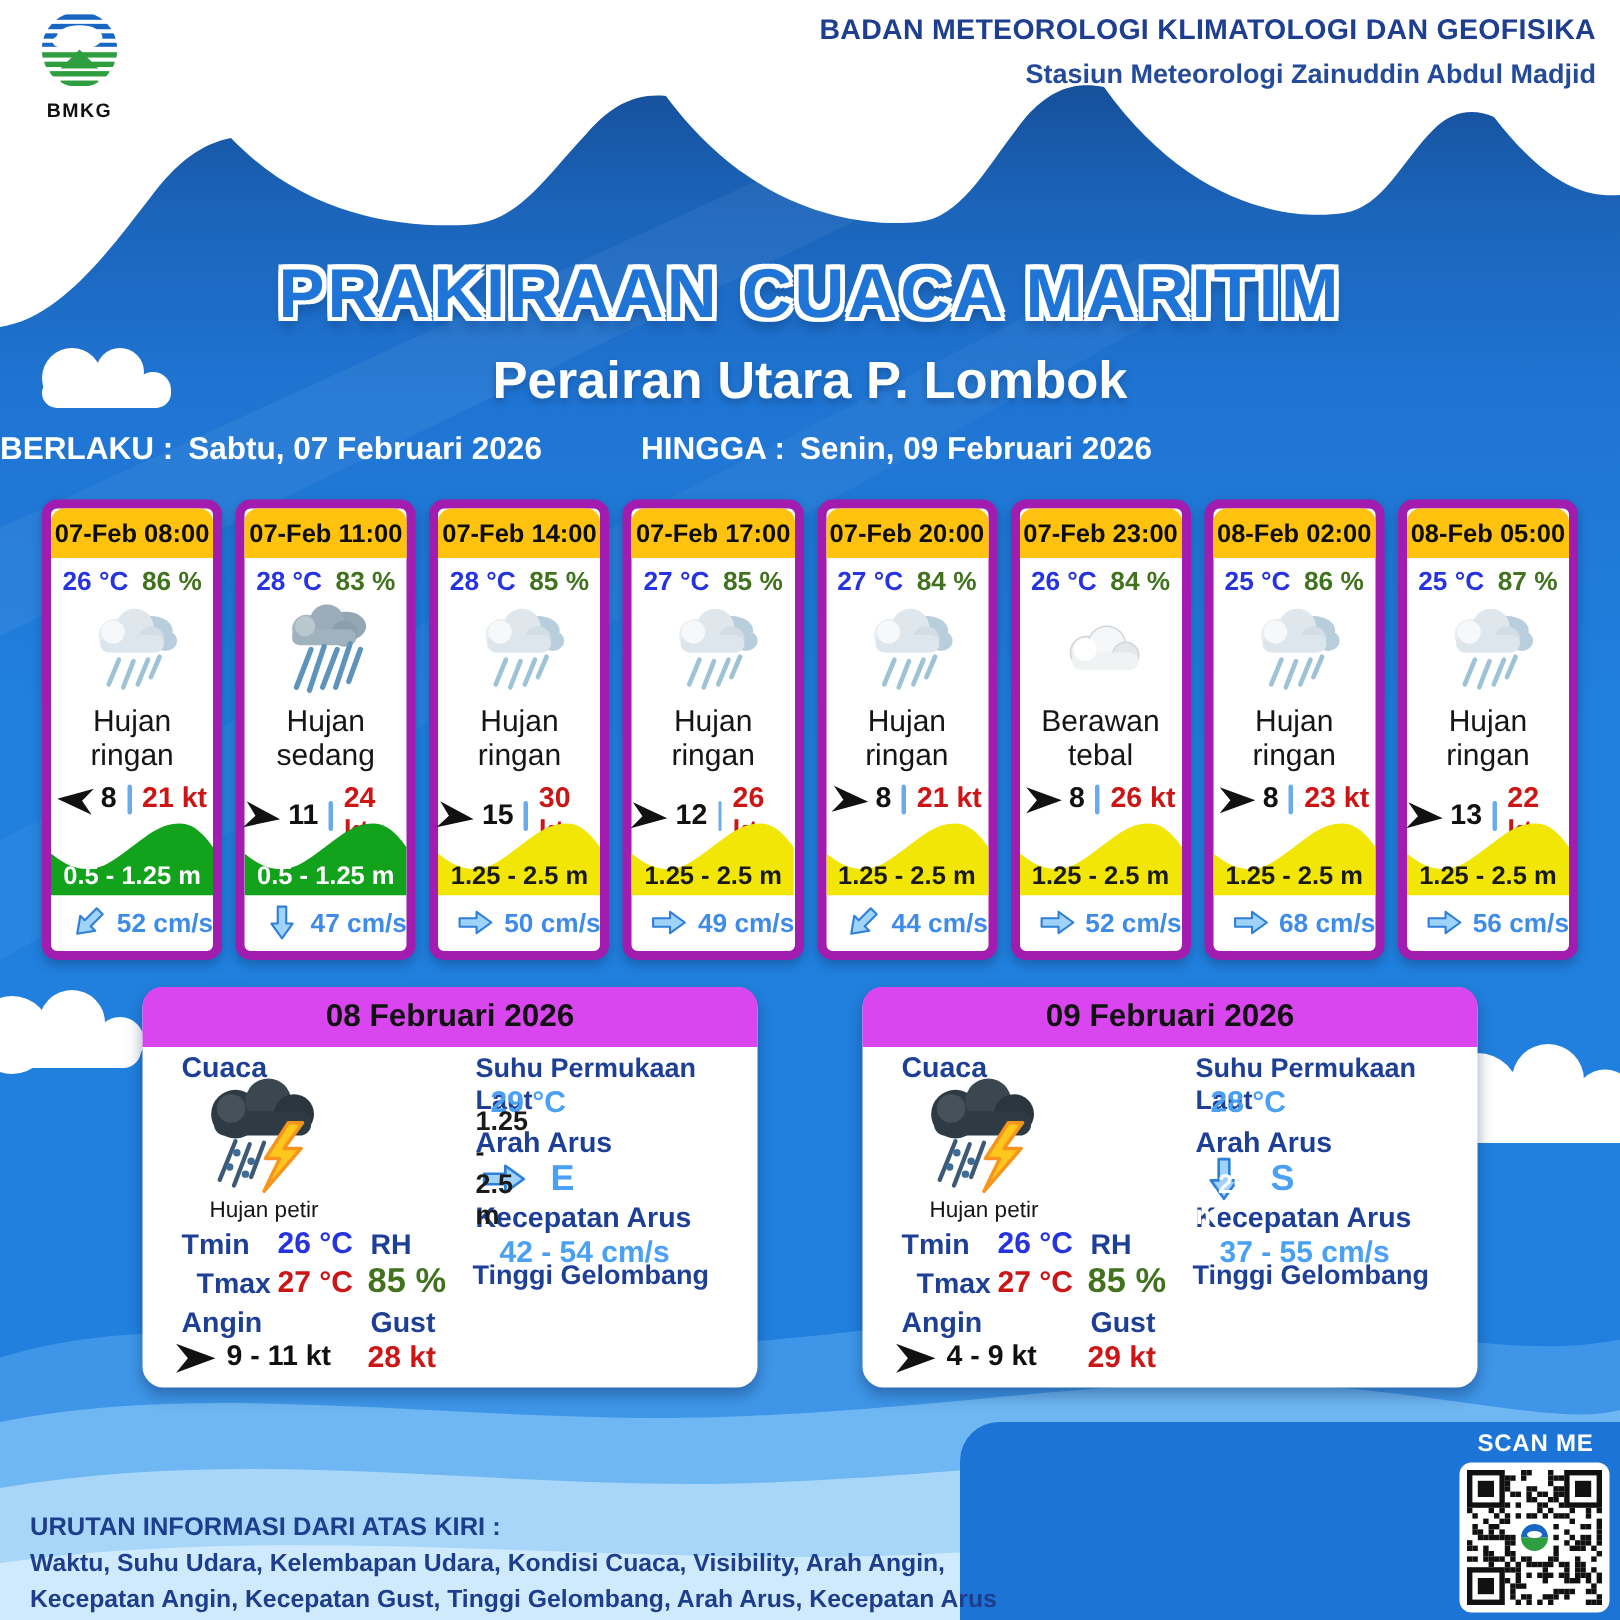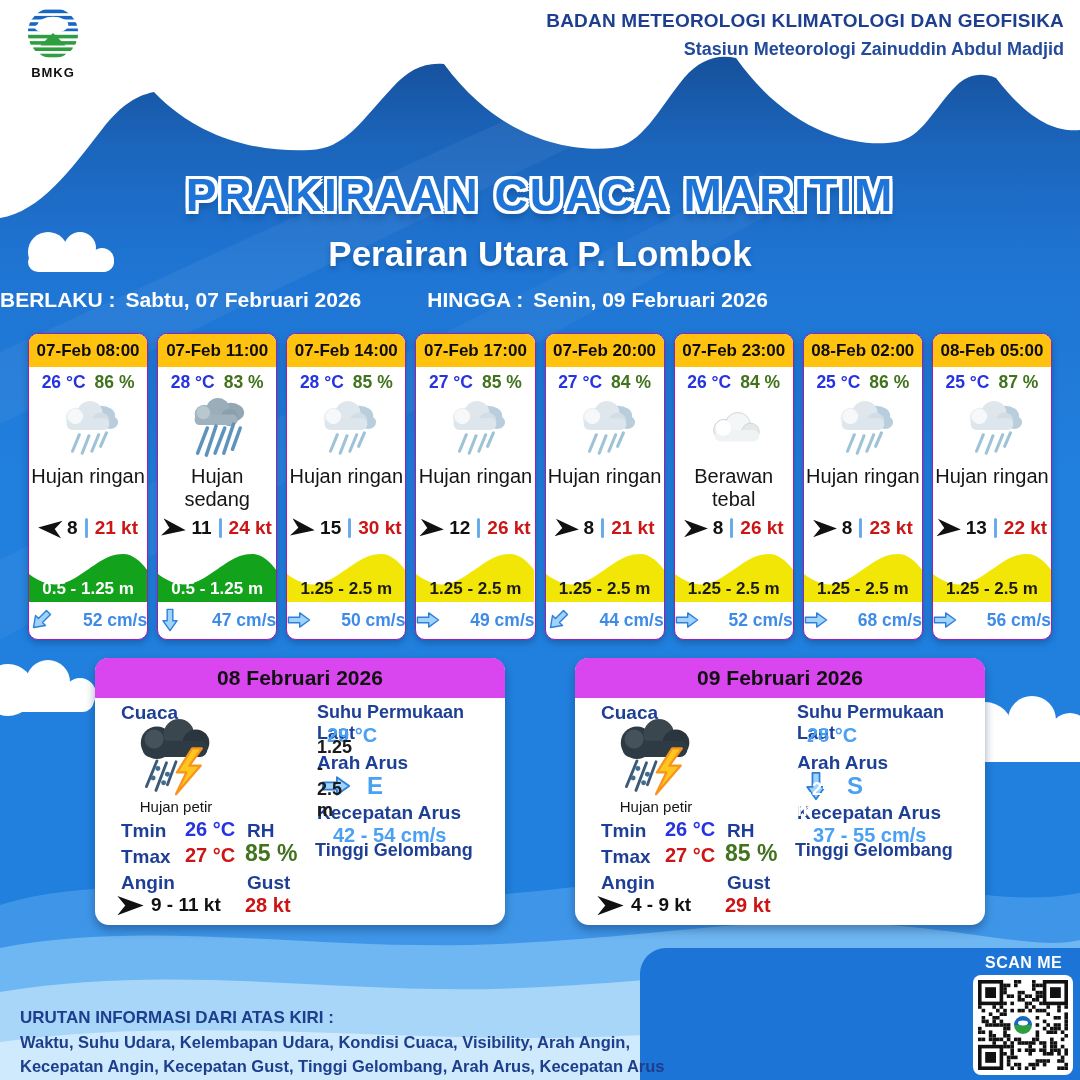--- a/index.html
+++ b/index.html
@@ -21,40 +21,40 @@
     text-shadow:-3px -3px 0 #fff,3px -3px 0 #fff,-3px 3px 0 #fff,3px 3px 0 #fff,
                  0 -3px 0 #fff,0 3px 0 #fff,-3px 0 0 #fff,3px 0 0 #fff,0 7px 7px rgba(8,40,90,.4);}
   .title-area{position:absolute;left:0;right:0;top:234px;text-align:center;z-index:2;
     font-size:35px;font-weight:bold;color:#ffffff;text-shadow:0 3px 5px rgba(8,40,90,.35);}
   .validity{position:absolute;left:0;right:0;top:288px;display:flex;justify-content:flex-start;gap:66px;
     z-index:2;font-size:21px;font-weight:bold;color:#ffffff;}
   .validity .pair{display:flex;gap:10px;}
 
   
   .cards-row{position:absolute;top:333px;left:28px;right:28px;height:307px;display:flex;gap:9px;z-index:2;}
-  .fcard{position:relative;flex:1;background:#fff;border-radius:10px;border:1px solid #a21caf;
+  .fcard{position:relative;flex:1;background:#fff;border-radius:10px;border:6px solid #a21caf;
          box-shadow:0 3px 7px rgba(10,40,90,.35);}
   .fcard-time{height:33px;background:#ffc30f;border-radius:9px 9px 0 0;display:flex;align-items:center;
          justify-content:center;font-weight:bold;font-size:17px;color:#0d0d0d;}
   .fcard-temps{display:flex;justify-content:center;gap:9px;font-weight:bold;font-size:17.5px;margin-top:5px;}
   .temp{color:#2633e0;} .humid{color:#41721d;}
   .fcard-iconbox{height:66px;display:flex;align-items:center;justify-content:center;margin-top:2px;}
   .fcard-cond{text-align:center;font-size:20px;color:#151515;margin-top:4px;}
   .fcard-wind{position:absolute;left:0;right:0;top:183px;display:flex;align-items:center;justify-content:center;gap:5px;}
   .wind-num{font-size:19px;font-weight:bold;color:#111;}
   .wind-sep{width:3px;height:20px;background:#6babec;border-radius:2px;margin:0 2px;}
   .wind-gust{font-size:19px;font-weight:bold;color:#cc1515;}
   .dart{display:inline-block;line-height:0;}
   .waveband{position:absolute;left:0;right:0;bottom:37px;height:56px;}
   .waveband svg{position:absolute;inset:0;width:100%;height:100%;}
   .wave-green svg path{fill:#12a21b;} .wave-yellow svg path{fill:#f2e607;}
   .waveband-text{position:absolute;left:0;right:0;bottom:3px;text-align:center;font-size:17px;font-weight:bold;}
   .wave-green .waveband-text{color:#fff;} .wave-yellow .waveband-text{color:#1a1a1a;}
   .fcard-current{position:absolute;left:0;right:0;bottom:4px;height:30px;display:flex;align-items:center;
-         justify-content:space-between;gap:7px;}
+         justify-content:flex-end;gap:7px;}
   .blockarrow{display:inline-block;line-height:0;}
   .current-speed{font-size:17.5px;font-weight:bold;color:#3e8ce8;}
 
   
   .dcard{position:absolute;top:658px;width:410px;height:267px;background:#fff;border-radius:14px;
          box-shadow:0 5px 10px rgba(10,40,90,.4);z-index:2;}
   .dcard.left{left:95px;} .dcard.right{left:575px;}
   .dcard-date{height:40px;background:#d946ef;border-radius:13px 13px 0 0;display:flex;align-items:center;
          justify-content:center;font-size:21px;font-weight:bold;color:#111;}
   .dbody{position:relative;height:227px;}
@@ -63,21 +63,21 @@
   .lbl-sm{color:#1e3f96;font-weight:bold;font-size:18px;}
   .v-blue{color:#2633e0;font-weight:bold;font-size:20px;}
   .v-red{color:#cc1515;font-weight:bold;font-size:20px;}
   .v-green{color:#41721d;font-weight:bold;font-size:23px;}
   .v-light{color:#4aa0f2;font-weight:bold;font-size:20px;}
   .v-black{color:#111;font-weight:bold;font-size:19px;}
   .slot-cuaca{left:26px;top:4px;}
   .slot-icon{left:28px;top:20px;width:106px;height:80px;display:flex;align-items:center;justify-content:center;}
   .slot-cond{left:18px;top:100px;width:126px;text-align:center;font-size:15px;color:#151515;}
   .slot-tmin-l{left:26px;top:122px;} .slot-tmin-v{left:90px;top:120px;}
-  .slot-tmax-l{left:26px;top:148px;} .slot-tmax-v{left:90px;top:146px;}
+  .slot-tmax-l{left:36px;top:148px;} .slot-tmax-v{left:90px;top:146px;}
   .slot-angin-l{left:26px;top:174px;}
   .slot-wind{left:22px;top:196px;display:flex;align-items:center;gap:7px;}
   .slot-rh-l{left:152px;top:122px;}
   .slot-rh-v{left:150px;top:142px;}
   .slot-gust-l{left:152px;top:174px;}
   .slot-gust-v{left:150px;top:196px;text-align:right;}
   .slot-sst-l{left:222px;top:4px;}
   .slot-sst-v{left:232px;top:26px;}
   .slot-aa-l{left:222px;top:54px;}
   .slot-aa-v{left:226px;top:74px;display:flex;align-items:center;gap:16px;}

